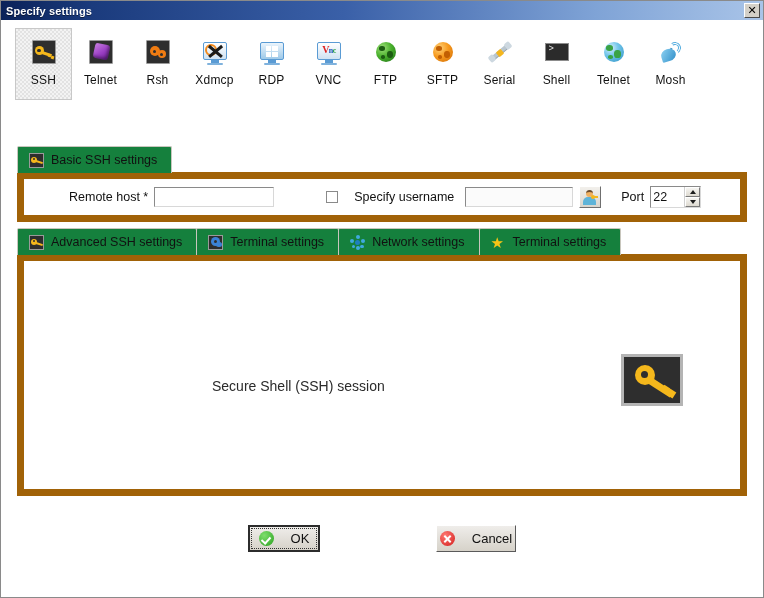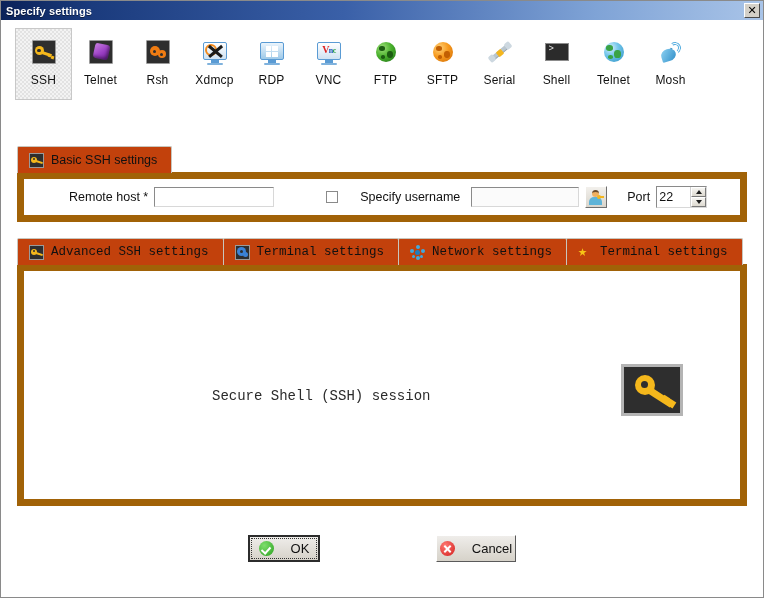--- a/index.html
+++ b/index.html
@@ -274,21 +274,21 @@
     height: 27px;
     position: relative;
     z-index: 2;
   }
   .tab {
     height: 27px;
     display: flex;
     align-items: center;
     gap: 7px;
     padding: 0 14px 0 11px;
-    background: #c2410c;
+    background: #15803d;
     border: 1px solid #c8c6bd;
     border-bottom: none;
     font-size: 12.5px;
     color: #111;
     cursor: pointer;
     border-radius: 2px 2px 0 0;
     margin-right: -1px;
     white-space: nowrap;
   }
   .tab .tico { width: 15px; height: 15px; position: relative; flex: 0 0 15px; }
@@ -632,21 +632,21 @@
               </i>
           </span>
           <span>Basic SSH settings</span>
         </div>
       </div>
 
       <div class="panel" id="basic-panel">
         <span class="fld-label">Remote host *</span>
         <input class="txt" id="remote-host" type="text" value="" style="">
 
-        <span style="display:flex;align-items:center;gap:22px;margin-left:52px;">
+        <span style="display:flex;align-items:center;gap:16px;margin-left:52px;">
           <span class="cb"></span>
           <span class="fld-label">Specify username</span>
         </span>
         <input class="txt disabled" id="username" type="text" style="margin-left: 11px;" disabled="" value="">
         <span id="user-btn">
           <span class="person">
             <i class="head"></i>
               <i class="body"></i>
               <i class="k">
                 <i></i>
@@ -665,21 +665,21 @@
                 </div>
               <div class="down">
                   <i></i>
                 </div>
             </span>
           </span>
         </span>
       </div>
     </div>
 
-    <div class="tabgroup" style="margin-top:16px;font-family:Liberation Mono, monospace;">
+    <div class="tabgroup" style="margin-top:6px;">
       <div class="tabstrip">
 
         <div class="tab">
           <span class="tico">
             <i class="sq"></i>
               <i class="key">
                 <i class="h"></i>
                 <i class="b"></i>
               </i>
           </span>

